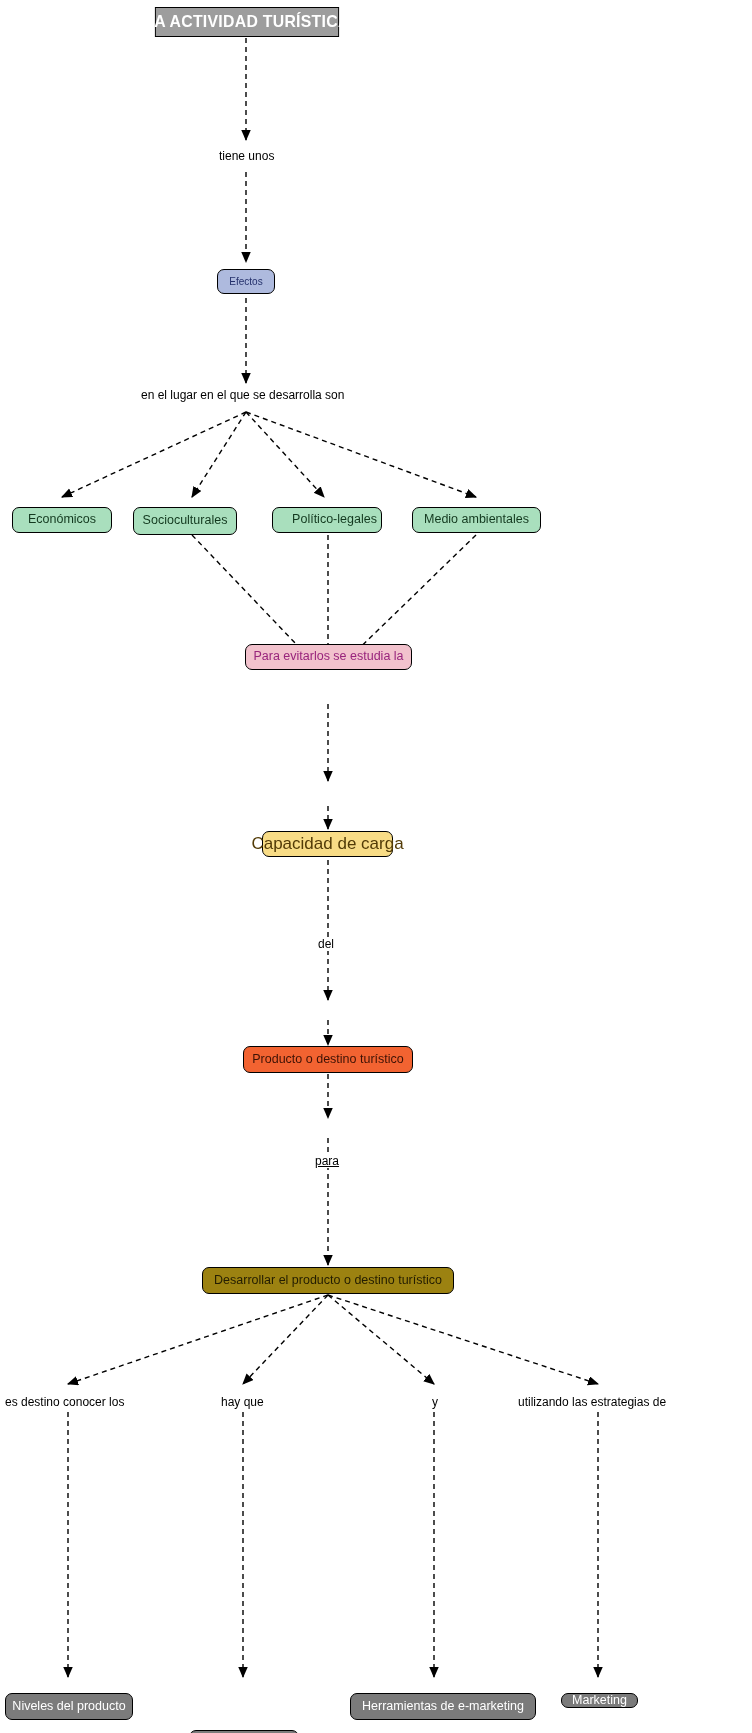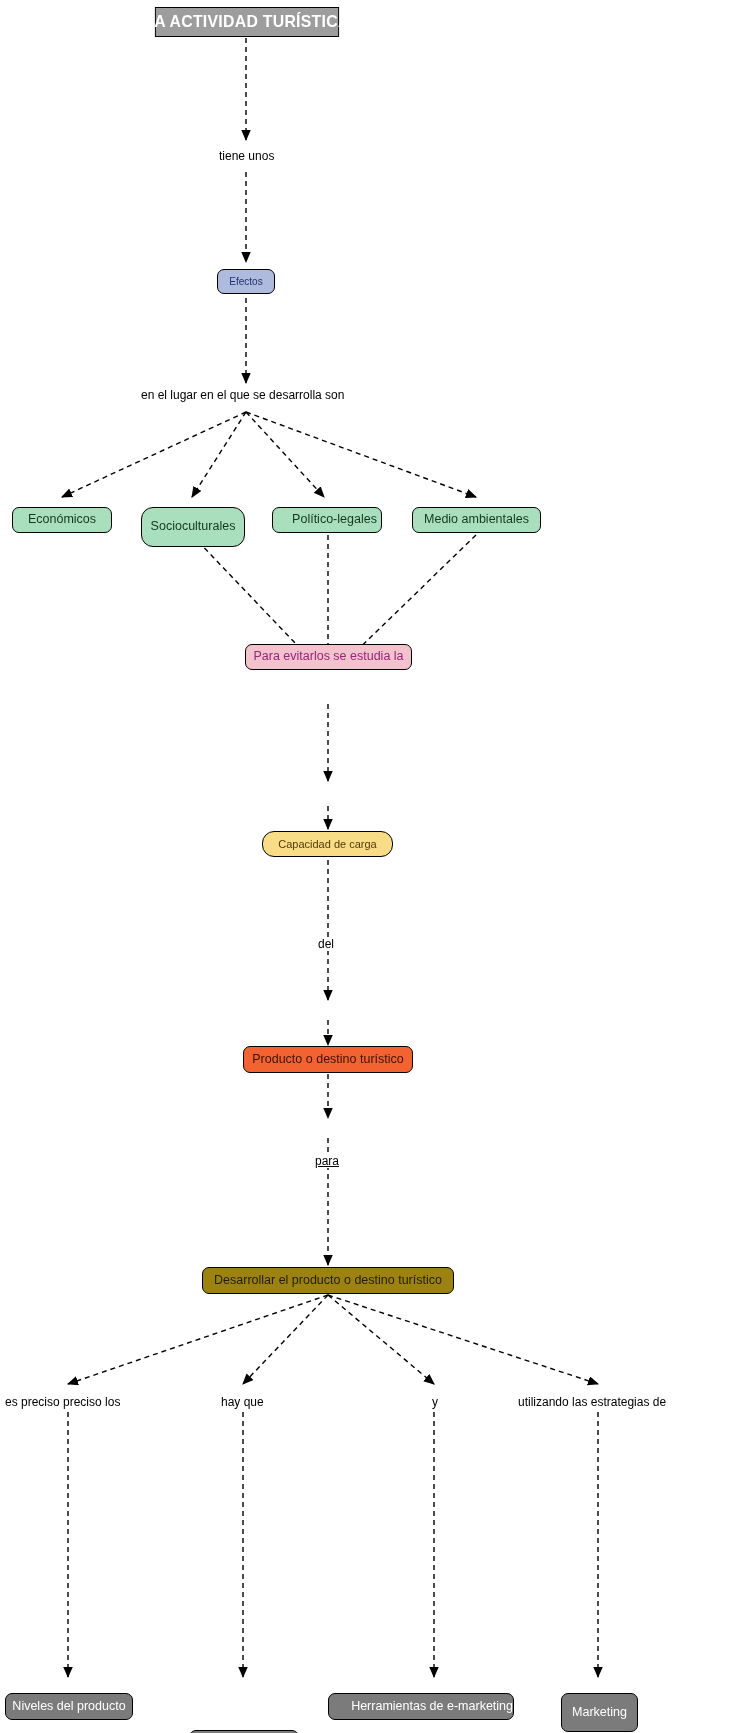--- a/index.html
+++ b/index.html
@@ -63,23 +63,23 @@
   .node-pink {
     background: #f2c2cd;
     border: 1px solid #000000;
     border-radius: 7px;
     color: #98247c;
     font-size: 12.5px;
   }
   .node-yellow {
     background: #f8dc86;
     border: 1px solid #000000;
-    border-radius: 12px;
+    border-radius: 7px;
     color: #523b07;
-    font-size: 11px;
+    font-size: 17px;
   }
   .node-orange {
     background: #f26331;
     border: 1px solid #000000;
     border-radius: 7px;
     color: #3d1205;
     font-size: 12.5px;
   }
   .node-olive {
     background: #9c8211;
@@ -167,21 +167,21 @@
   </div>
 
   <div class="edge-label" style="left:139px; top:389px;">
     <span>en el lugar en el que se desarrolla son</span>
   </div>
 
   <div class="node node-green" style="left:12px; top:507px; width:100px; height:26px;">
     <span>Económicos</span>
   </div>
 
-  <div class="node node-green" style="left:141px; top:507px; width:104px; height:40px;border-radius:12px;">
+  <div class="node node-green" style="left:133px; top:507px; width:104px; height:28px;">
     <span>Socioculturales</span>
   </div>
 
   <div class="node node-green" style="left:272px; top:507px; width:110px; height:26px;padding-left:15px;">
     <span>Político-legales</span>
   </div>
 
   <div class="node node-green" style="left:412px; top:507px; width:129px; height:26px;text-align:right;">
     <span>Medio ambientales</span>
   </div>
@@ -204,21 +204,21 @@
 
   <div class="edge-label" style="left:313px; top:1155px;text-decoration:underline;">
     <span>para</span>
   </div>
 
   <div class="node node-olive" style="left:202px; top:1267px; width:252px; height:27px;">
     <span>Desarrollar el producto o destino turístico</span>
   </div>
 
   <div class="edge-label" style="left:3px; top:1396px;">
-    <span>es preciso preciso los</span>
+    <span>es destino conocer los</span>
   </div>
 
   <div class="edge-label" style="left:219px; top:1396px;">
     <span>hay que</span>
   </div>
 
   <div class="edge-label" style="left:430px; top:1396px;">
     <span>y</span>
   </div>
 
@@ -227,21 +227,21 @@
   </div>
 
   <div class="node node-gray" style="left:5px; top:1693px; width:128px; height:27px;">
     <span>Niveles del producto</span>
   </div>
 
   <div class="node node-gray" style="left:189px; top:1693px; width:110px; height:27px;margin-top:37px;">
     <span>Crear una marca</span>
   </div>
 
-  <div class="node node-gray" style="left:328px; top:1693px; width:186px; height:27px;justify-content:flex-end;">
+  <div class="node node-gray" style="left:350px; top:1693px; width:186px; height:27px;">
     <span>Herramientas de e-marketing</span>
   </div>
 
-  <div class="node node-gray" style="left:561px; top:1693px; width:77px; height:39px;">
+  <div class="node node-gray" style="left:561px; top:1693px; width:77px; height:15px;">
     <span>Marketing</span>
   </div>
 
 </div>
 
 </body></html>

